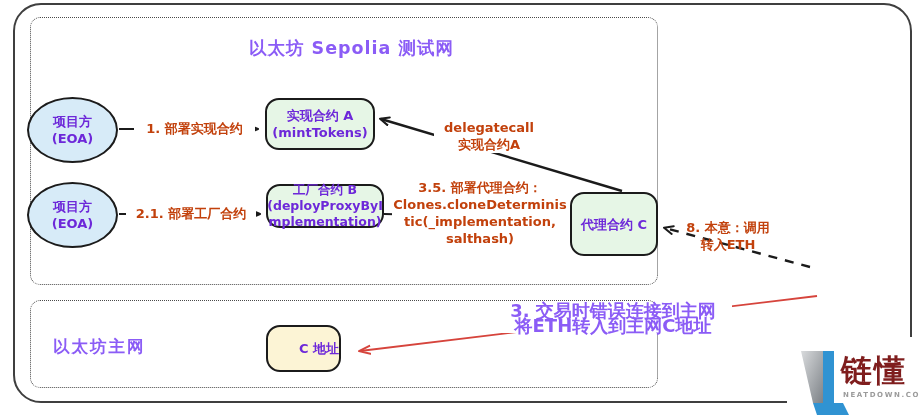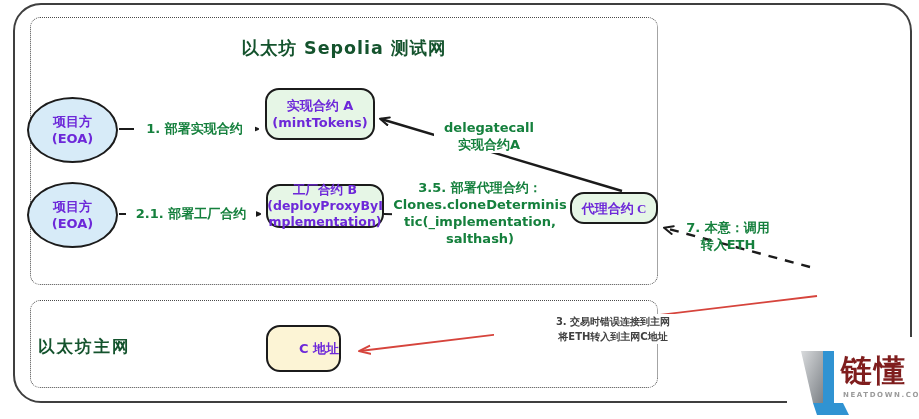--- a/index.html
+++ b/index.html
@@ -23,21 +23,22 @@
     position: absolute;
     border: 1.6px dotted #4a4a4a;
     border-radius: 10px;
     background: transparent;
   }
   #testnet-region { left: 30px; top: 17px; width: 628px; height: 268px; }
   #mainnet-region { left: 30px; top: 300px; width: 628px; height: 88px; }
   .region-title {
     position: absolute;
     font-weight: bold;
-    color: #14532d;
+    color: #8b5cf6;
+    padding-left: 15px;
   }
   #testnet-title {
     left: 30px; top: 36px; width: 628px;
     text-align: center;
     font-size: 17.5px;
     letter-spacing: 1px;
   }
   #mainnet-title {
     left: 38px; top: 336px;
     font-size: 16.5px;
@@ -55,31 +56,30 @@
     font-size: 13px;
     line-height: 17px;
     text-align: center;
   }
   .ellipse { border-radius: 50%; background: #d7ebf8; }
   .rect { border-radius: 14px; background: #e6f6e6; }
   .rect.yellow { background: #fcf4d5; }
   .edge-label {
     position: absolute;
     background: #ffffff;
-    color: #15803d;
+    color: #c2410c;
     font-weight: bold;
     font-size: 13px;
     line-height: 17px;
     text-align: center;
   }
   .edge-label.red {
-    color: #404040;
-    font-size: 10px;
+    color: #8b5cf6;
+    font-size: 18px;
     line-height: 15px;
-    margin-top: 11px;
   }
   svg.wires { position: absolute; left: 0; top: 0; pointer-events: none; }
   #logo {
     position: absolute;
     right: 2px; bottom: 0px;
     width: 130px; height: 82px;
     background: #ffffff;
   }
   #logo-text {
     position: absolute;
@@ -138,32 +138,32 @@
   <div class="node ellipse" style="left:27px; top:97px; width:91px; height:66px;">
     <span>项目方</span>
     <span>(EOA)</span>
   </div>
 
   <div class="node ellipse" style="left:27px; top:182px; width:91px; height:66px;">
     <span>项目方</span>
     <span>(EOA)</span>
   </div>
 
-  <div class="node rect" style="left:265px; top:88px; width:110px; height:52px;">
+  <div class="node rect" style="left:265px; top:98px; width:110px; height:52px;">
     <span>实现合约 A</span>
     <span>(mintTokens)</span>
   </div>
 
   <div class="node rect" style="left:266px; top:184px; width:118px; height:44px; font-size:12.5px; line-height:16px;">
     <span>工厂合约 B</span>
     <span>(deployProxyByI</span>
     <span>mplementation)</span>
   </div>
 
-  <div class="node rect" style="left:570px; top:192px; width:88px; height:32px;font-family:Liberation Serif, serif;">
+  <div class="node rect" style="left:570px; top:192px; width:88px; height:64px;">
     <span>代理合约 C</span>
   </div>
 
 
   <div class="node rect yellow" style="left:266px; top:325px; width:75px; height:47px;align-items:flex-end;">
     <span>C 地址</span>
   </div>
 
   <div class="edge-label" style="left:134px; top:120px; width:121px;">1. 部署实现合约</div>
 
@@ -175,21 +175,21 @@
     <div>tic(_implementation,</div>
     <div>salthash)</div>
   </div>
 
   <div class="edge-label" style="left:434px; top:119px; width:110px;">
     <div>delegatecall</div>
     <div>实现合约A</div>
   </div>
 
   <div class="edge-label" style="left:672px; top:219px; width:112px; background:transparent;">
-    <div>7. 本意：调用</div>
+    <div>8. 本意：调用</div>
     <div>转入ETH</div>
   </div>
 
   <div class="edge-label red" style="left:494px; top:303px; width:238px;">
     <div>3. 交易时错误连接到主网</div>
     <div>将ETH转入到主网C地址</div>
   </div>
 
   <div id="logo">
     <svg width="56" height="82" viewBox="0 0 56 82" style="position:absolute; left:6px; top:0;">

